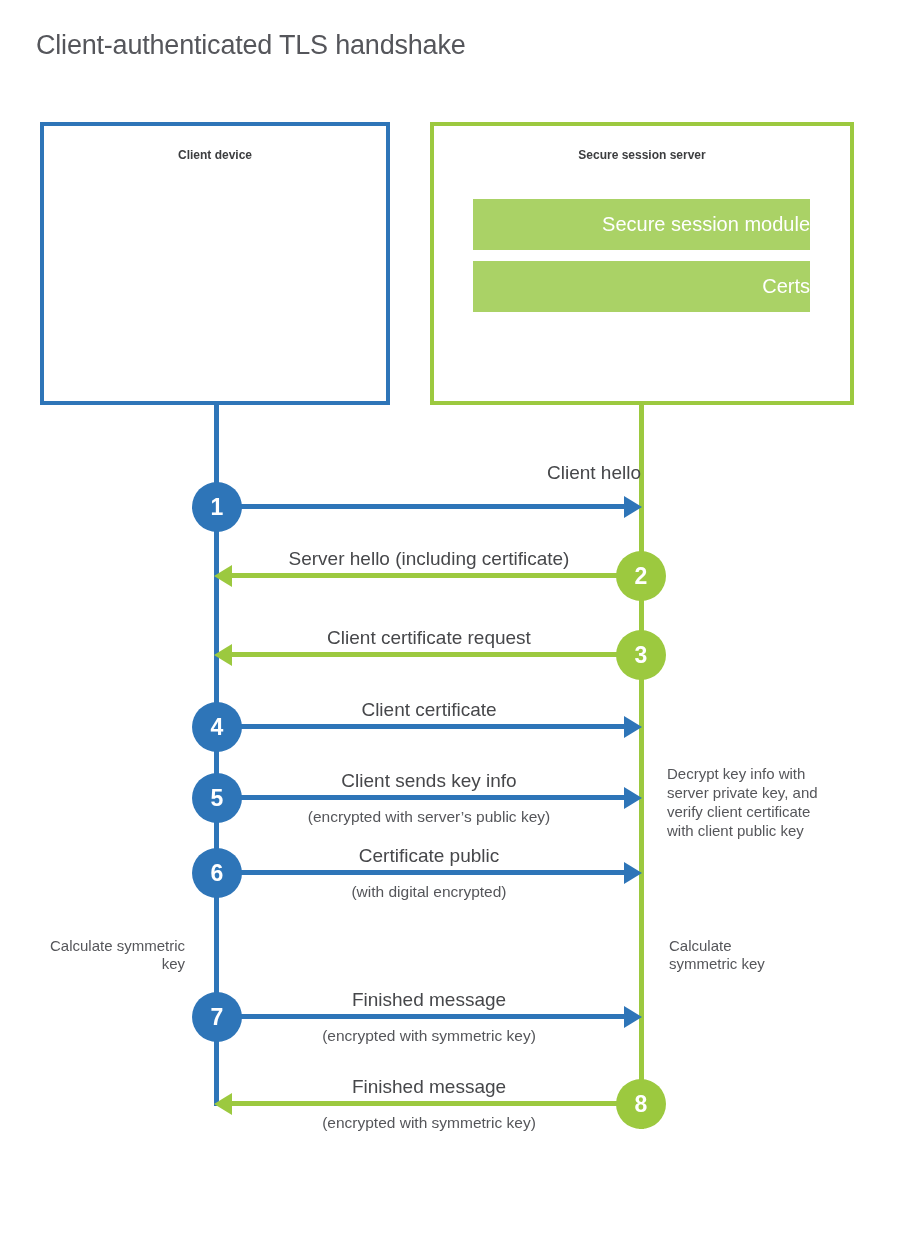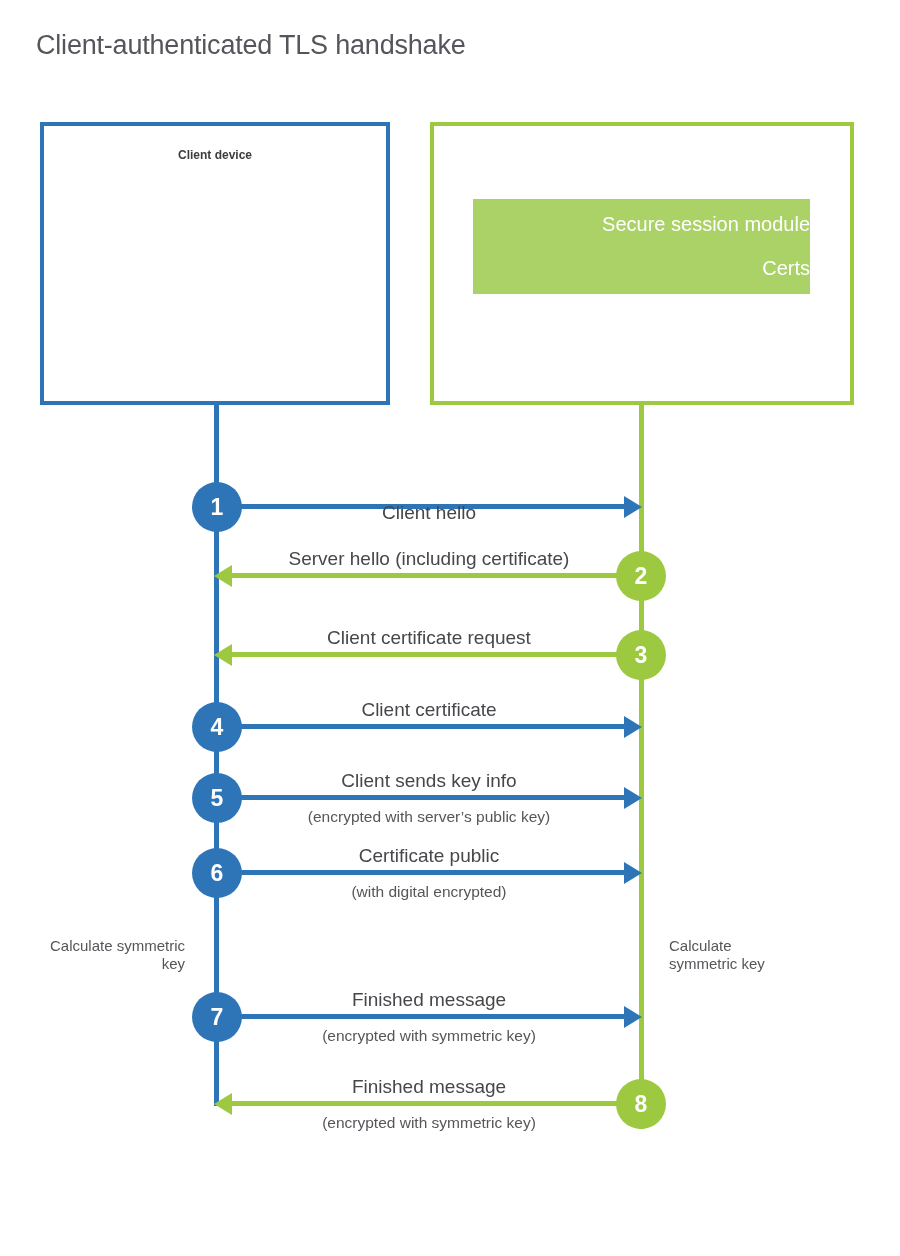--- a/index.html
+++ b/index.html
@@ -69,31 +69,32 @@
 <body>
 
 <div id="canvas">
 
   <div class="abs" id="page-title">Client-authenticated TLS handshake</div>
 
   <div class="abs actor-box" id="client-box"></div>
   <div class="abs actor-title" id="client-title">Client device</div>
 
   <div class="abs actor-box" id="server-box"></div>
+  <div class="abs actor-title" id="server-title">Secure session server</div>
   <div class="abs server-bar" style="top:199px">Secure session module</div>
-  <div class="abs server-bar" style="top:243px">Certs</div>
+  <div class="abs server-bar" style="top:261px">Certs</div>
 
   <div class="abs lifeline" id="client-lifeline"></div>
   <div class="abs lifeline" id="server-lifeline"></div>
 
   <div id="messages">
       <div class="shaft b" style="top: 504px; left: 217px; width: 408px;"></div>
       <div class="head r" style="top: 496px; left: 624px;"></div>
       <div class="circle b" style="top: 482px; left: 192px;">1</div>
-      <div class="msg-label" style="top: 502px;">Client hello</div>
+      <div class="msg-label" style="top: 462px; text-align: right;">Client hello</div>
       <div class="shaft g" style="top: 573px; left: 232px; width: 408px;"></div>
       <div class="head l" style="top: 565px; left: 214px;"></div>
       <div class="circle g" style="top: 551px; left: 616px;">2</div>
       <div class="msg-label" style="top: 548px;">Server hello (including certificate)</div>
       <div class="shaft g" style="top: 652px; left: 232px; width: 408px;"></div>
       <div class="head l" style="top: 644px; left: 214px;"></div>
       <div class="circle g" style="top: 630px; left: 616px;">3</div>
       <div class="msg-label" style="top: 627px;">Client certificate request</div>
       <div class="shaft b" style="top: 724px; left: 217px; width: 408px;"></div>
       <div class="head r" style="top: 716px; left: 624px;"></div>
@@ -114,16 +115,17 @@
       <div class="circle b" style="top: 992px; left: 192px;">7</div>
       <div class="msg-label" style="top: 989px;">Finished message</div>
       <div class="msg-sub" style="top: 1027px;">(encrypted with symmetric key)</div>
       <div class="shaft g" style="top: 1101px; left: 232px; width: 408px;"></div>
       <div class="head l" style="top: 1093px; left: 214px;"></div>
       <div class="circle g" style="top: 1079px; left: 616px;">8</div>
       <div class="msg-label" style="top: 1076px;">Finished message</div>
       <div class="msg-sub" style="top: 1114px;">(encrypted with symmetric key)</div>
     </div>
 
+  <div class="abs side-note" id="server-note">Decrypt key info with server private key, and verify client certificate with client public key</div>
   <div class="abs side-note" id="calc-left">Calculate symmetric key</div>
   <div class="abs side-note" id="calc-right">Calculate symmetric key</div>
 
 </div>
 
 </body></html>

